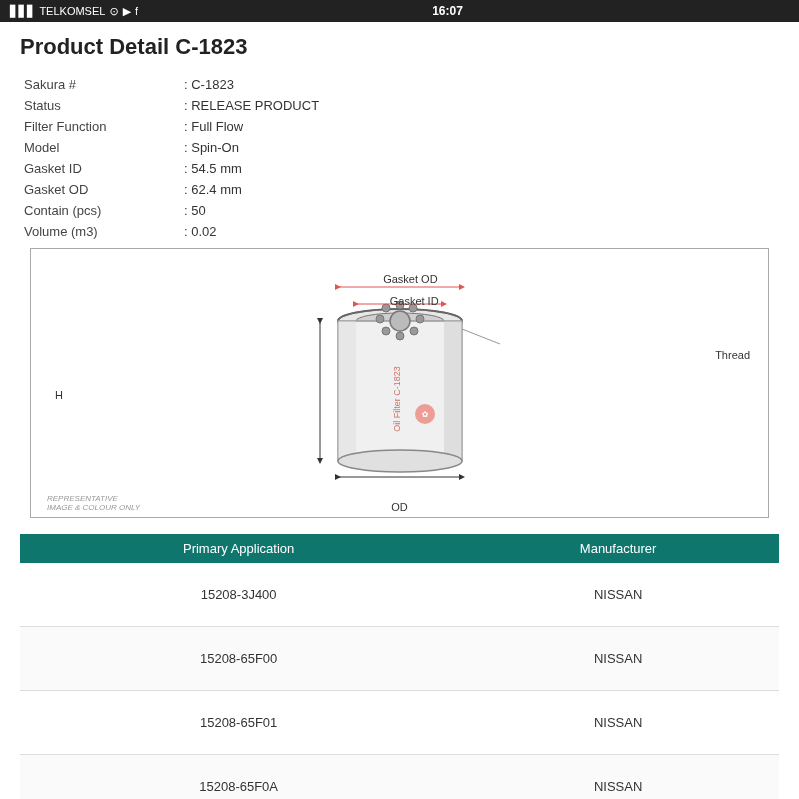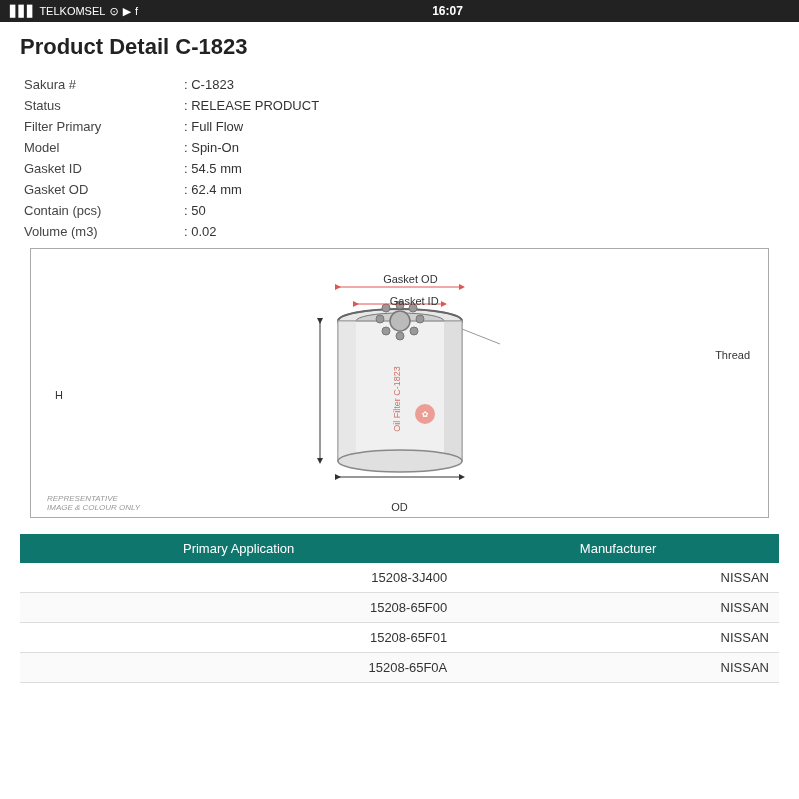--- a/index.html
+++ b/index.html
@@ -109,23 +109,23 @@
       font-size: 13px;
     }
     .app-table th {
       background: #0f766e;
       color: #fff;
       padding: 7px 10px;
       text-align: center;
       font-weight: normal;
     }
     .app-table td {
-      padding: 7px 10px;
+      padding: 24px 10px;
       border-bottom: 1px solid #ddd;
-      text-align: right;
+      text-align: center;
       color: #333;
     }
     .app-table tr:nth-child(even) td { background: #fafafa; }
     .app-table tr:nth-child(odd) td { background: #fff; }
   </style>
 </head>
 <body>
 
 <div class="status-bar">
   <div class="status-left">
@@ -150,21 +150,21 @@
     <tbody id="detail-tbody">
         <tr>
       <td class="label-col">Sakura #</td>
       <td class="value-col">: C-1823</td>
     </tr>
         <tr>
       <td class="label-col">Status</td>
       <td class="value-col">: RELEASE PRODUCT</td>
     </tr>
         <tr>
-      <td class="label-col">Filter Primary</td>
+      <td class="label-col">Filter Function</td>
       <td class="value-col">: Full Flow</td>
     </tr>
         <tr>
       <td class="label-col">Model</td>
       <td class="value-col">: Spin-On</td>
     </tr>
         <tr>
       <td class="label-col">Gasket ID</td>
       <td class="value-col">: 54.5 mm</td>
     </tr>

